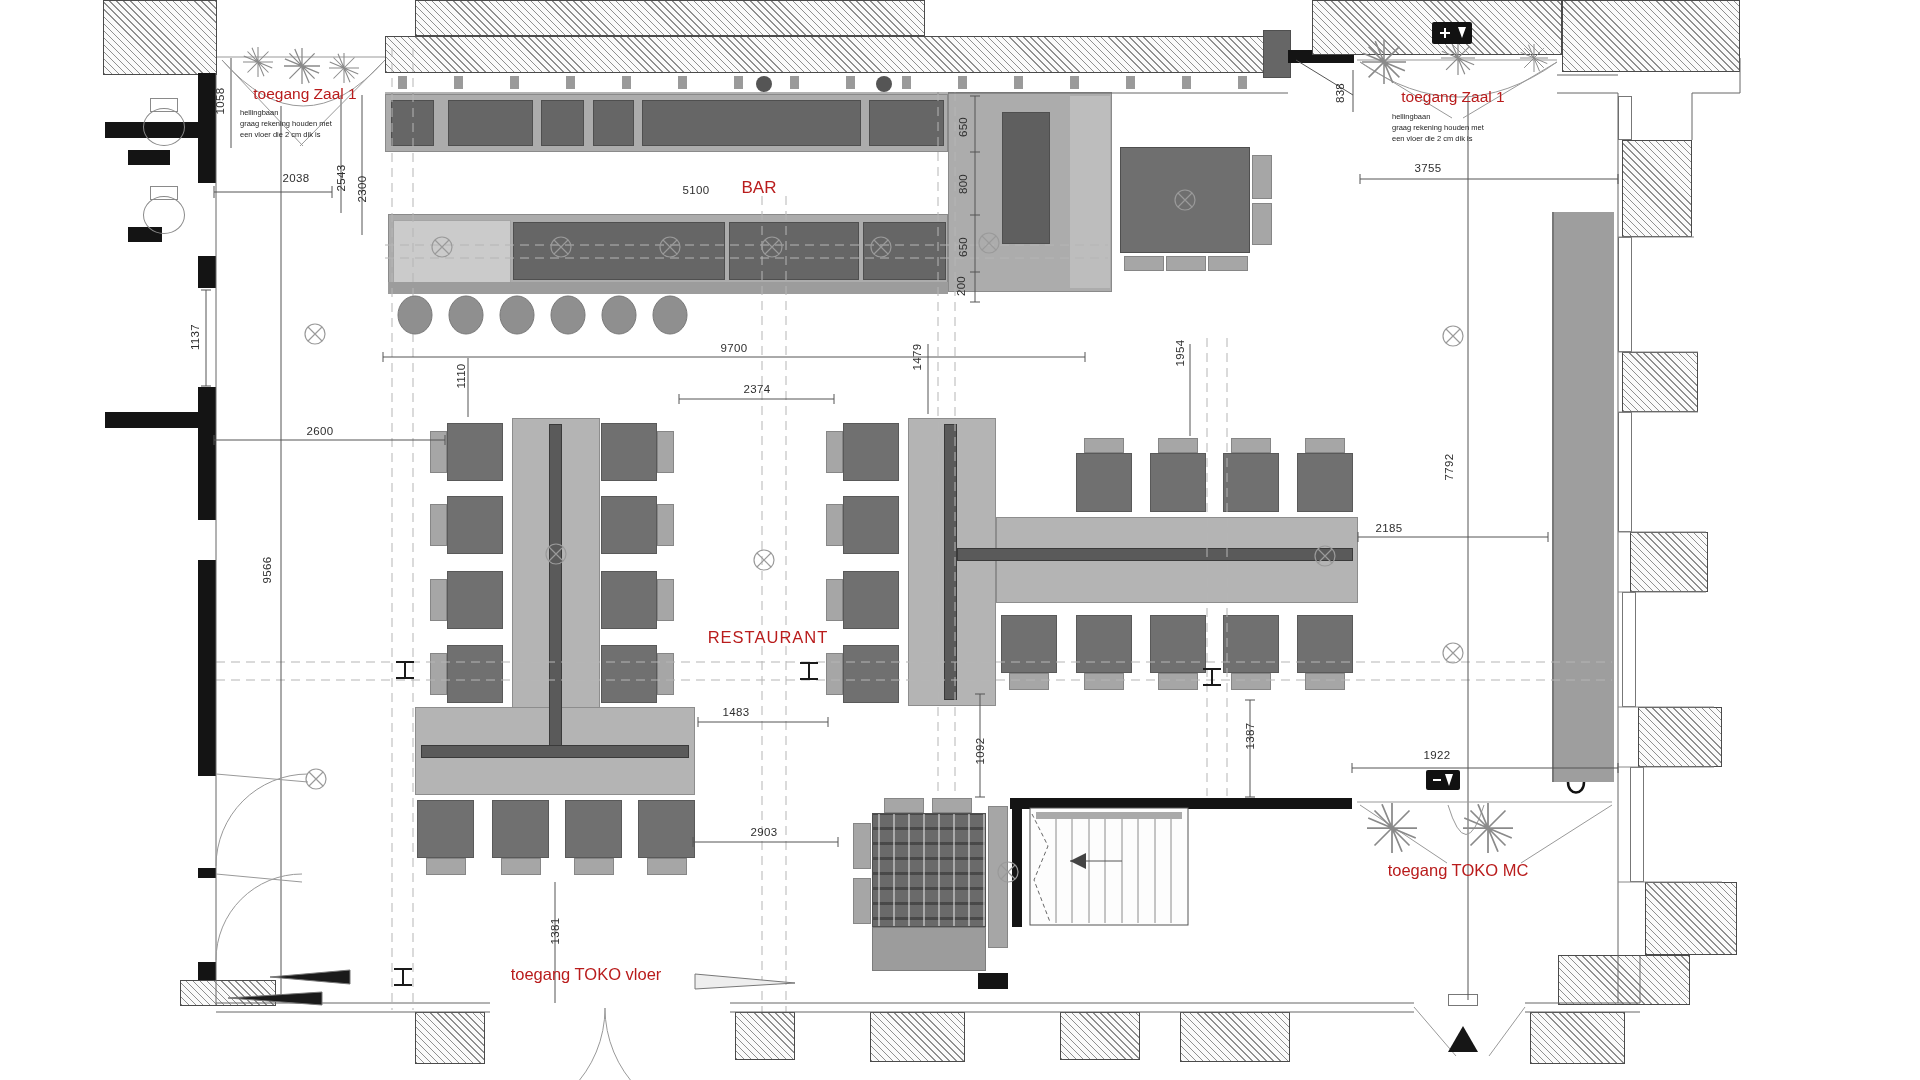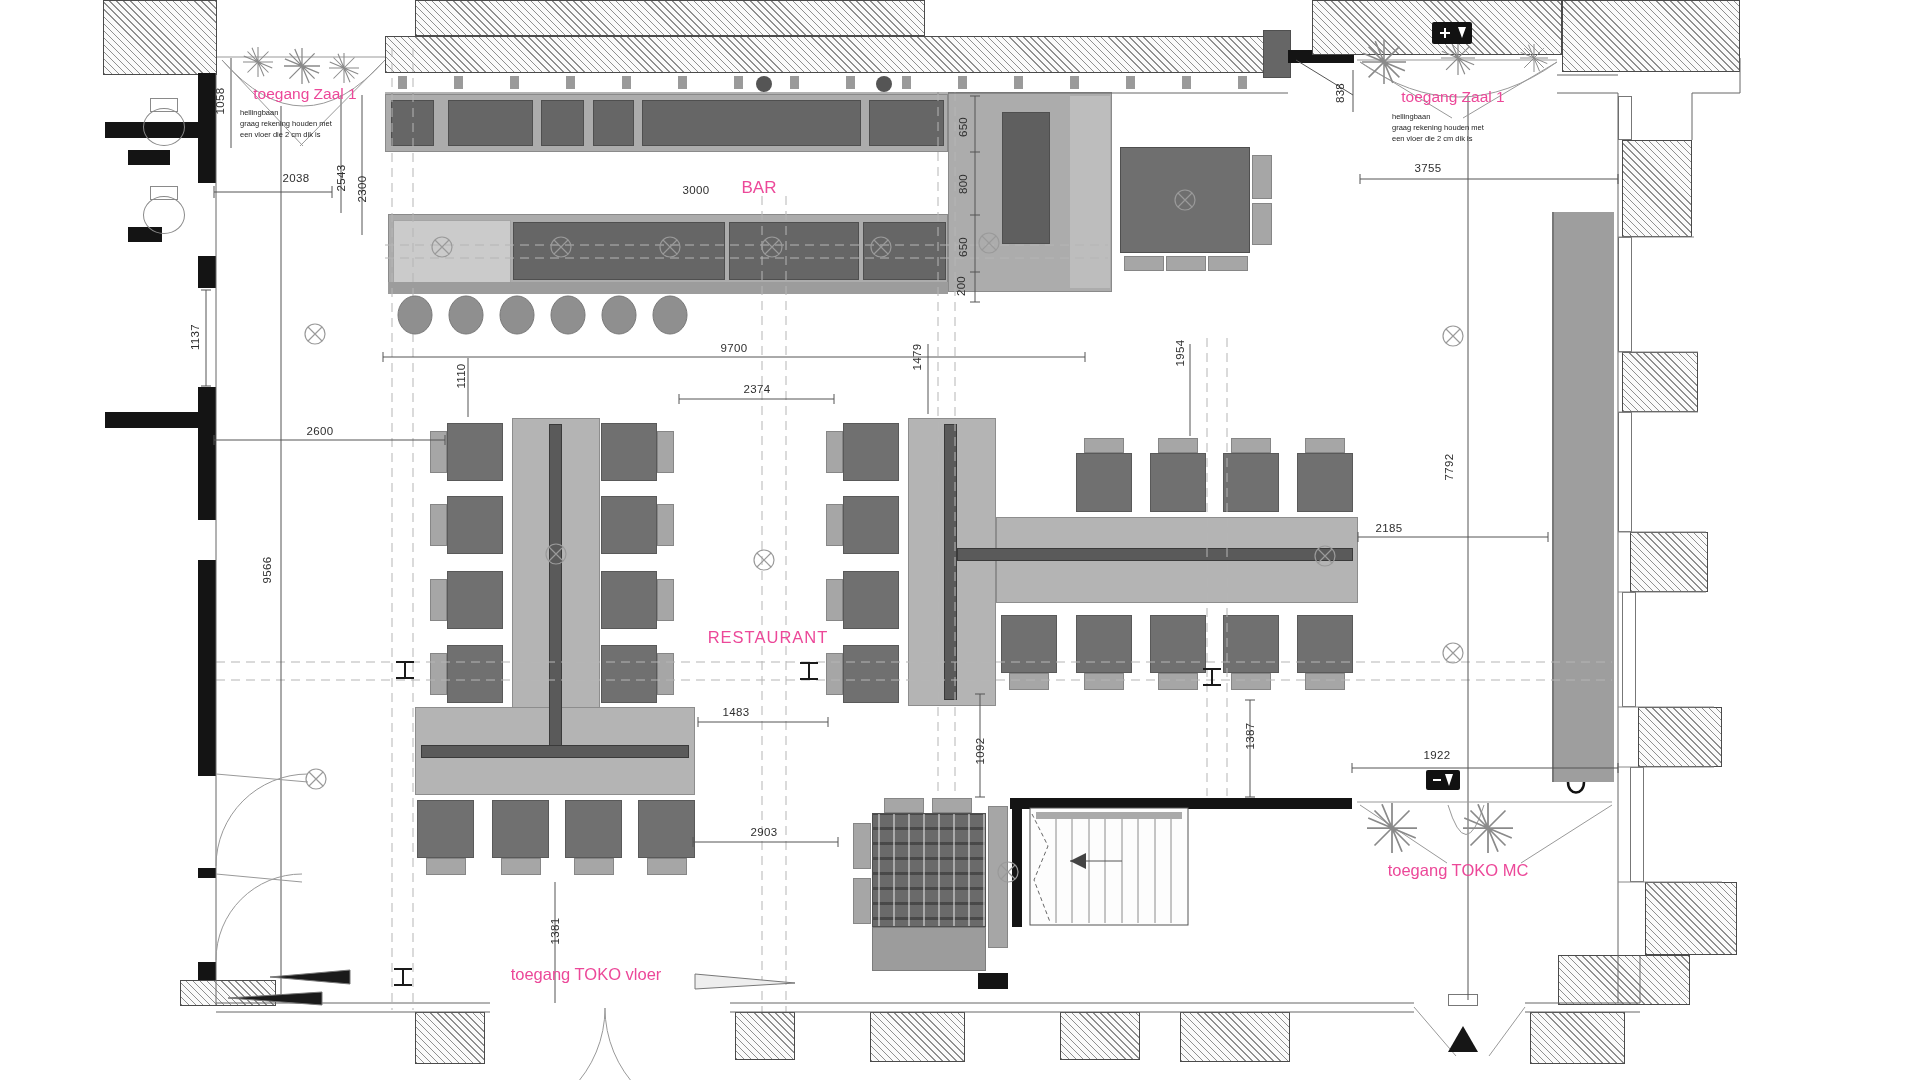--- a/index.html
+++ b/index.html
@@ -14,21 +14,21 @@
   .back{position:absolute;box-sizing:border-box;background:#a6a6a6;border:1px solid #868686}
   .dk{position:absolute;box-sizing:border-box;background:#666;border:1px solid #4f4f4f}
   .lt{position:absolute;box-sizing:border-box;background:#cbcbcb;border:1px solid #a5a5a5}
   .cnt{position:absolute;box-sizing:border-box;background:#acacac;border:1px solid #8a8a8a}
   .pat{position:absolute;box-sizing:border-box;border:1px solid #4f4f4f;background:
        repeating-linear-gradient(90deg,rgba(0,0,0,0) 0 5px,rgba(225,225,225,.55) 5px 7px,rgba(0,0,0,0) 7px 15px),
        repeating-linear-gradient(0deg,rgba(0,0,0,0) 0 6px,rgba(50,50,50,.6) 6px 9px,rgba(0,0,0,0) 9px 15px),#6a6a6a}
   .win{position:absolute;box-sizing:border-box;background:#fff;border:1px solid #777}
   .dim{position:absolute;transform:translate(-50%,-50%);font-size:11.5px;color:#2e2e2e;white-space:nowrap;letter-spacing:.3px}
   .dim.r{transform:translate(-50%,-50%) rotate(-90deg)}
-  .lbl{position:absolute;transform:translate(-50%,-50%);color:#ec4899;white-space:nowrap}
+  .lbl{position:absolute;transform:translate(-50%,-50%);color:#b91c1c;white-space:nowrap}
   .noteline{position:absolute;font-size:7.5px;color:#1d1d1d;white-space:nowrap}
   svg{position:absolute;left:0;top:0;pointer-events:none}
 </style>
 </head>
 <body>
 
 <div id="plan">
 
   <div class="hatch" style="left:103px;top:0;width:114px;height:75px"></div>
   <div class="wall" style="left:198px;top:73px;width:18px;height:110px"></div>
@@ -333,21 +333,21 @@
   <div class="noteline" style="left:1392px;top:123px">graag rekening houden met</div>
   <div class="noteline" style="left:1392px;top:134px">een vloer die 2 cm dik is</div>
   <div class="lbl" style="left:586px;top:974px;font-size:16.5px">toegang TOKO vloer</div>
   <div class="lbl" style="left:1458px;top:870px;font-size:16.5px">toegang TOKO MC</div>
   <div class="lbl" style="left:1464px;top:1116px;font-size:15px;font-weight:700">INGANG</div>
 
   <div class="dim r" style="left:220px;top:101px">1058</div>
   <div class="dim" style="left:296px;top:178px">2038</div>
   <div class="dim r" style="left:341px;top:178px">2543</div>
   <div class="dim r" style="left:362px;top:189px">2300</div>
-  <div class="dim" style="left:696px;top:190px">3000</div>
+  <div class="dim" style="left:696px;top:190px">5100</div>
   <div class="dim r" style="left:963px;top:127px">650</div>
   <div class="dim r" style="left:963px;top:184px">800</div>
   <div class="dim r" style="left:963px;top:247px">650</div>
   <div class="dim r" style="left:961px;top:286px">200</div>
   <div class="dim r" style="left:1340px;top:93px">838</div>
   <div class="dim" style="left:1428px;top:168px">3755</div>
   <div class="dim r" style="left:195px;top:337px">1137</div>
   <div class="dim" style="left:320px;top:431px">2600</div>
   <div class="dim" style="left:734px;top:348px">9700</div>
   <div class="dim r" style="left:461px;top:376px">1110</div>

